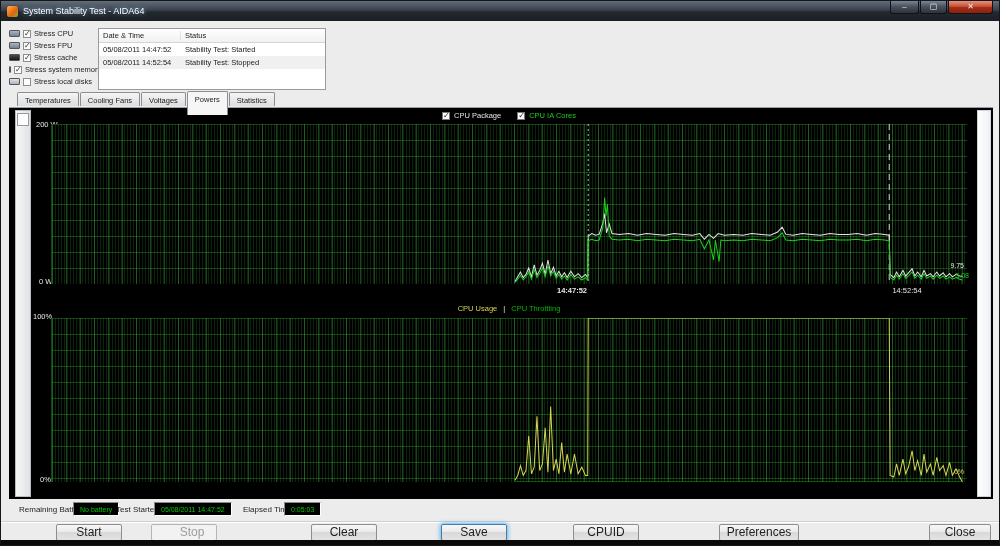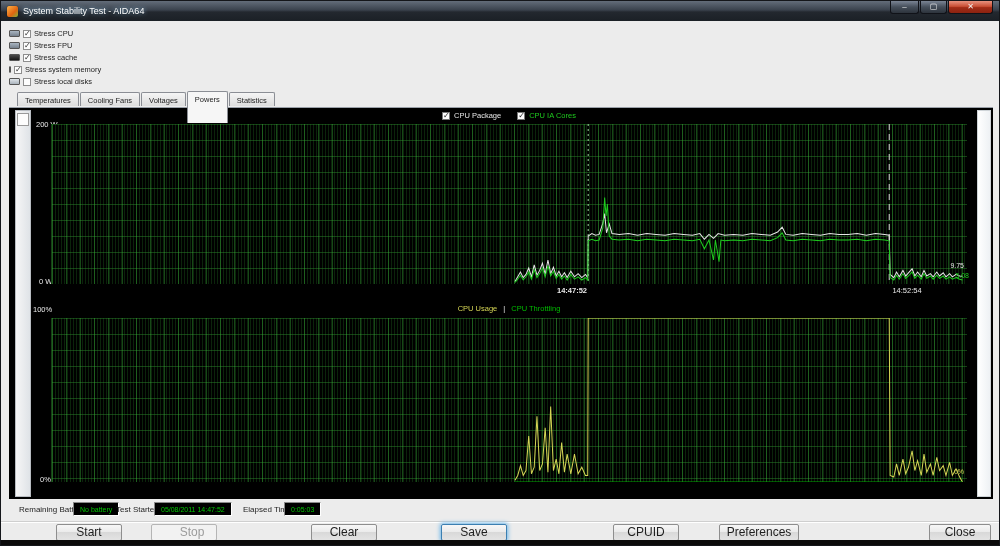--- a/index.html
+++ b/index.html
@@ -45,21 +45,21 @@
   .thead span:last-child { padding-left:4px; }
   .trow { display:flex; height:13px; align-items:center; }
   .trow.r1 { background:#f0f0f0; }
   .trow span:first-child { width:82px; padding-left:4px; }
   .trow span:last-child { padding-left:4px; }
   
   .tabs { position:absolute; left:16px; top:91px; display:flex; height:15px; z-index:3; }
   .tab { font-size:7.5px; color:#222; padding:3px 7px 0 7px; margin-right:1px;
     background:linear-gradient(#f5f5f5,#dddddd); border:1px solid #8b8e95;
     border-bottom:none; border-radius:2px 2px 0 0; height:14px; }
-  .tab.on { background:#f6f6f6; height:32px; margin-top:-1px; 
+  .tab.on { background:#f6f6f6; height:24px; margin-top:-1px; 
     position:relative; z-index:4; }
   
   .chartpanel { position:absolute; left:8px; top:106px; width:984px; height:392px;
     background:#000; border-top:1px solid #9aa0a8; }
   .vscroll-left { position:absolute; left:6px; top:2px; width:16px; height:387px;
     background:linear-gradient(to right,#f6f6f6,#dfe3e7); border:1px solid #b9bdc2; }
   .vscroll-left .thumb { position:absolute; left:1px; top:2px; width:12px; height:13px;
     background:#fdfdfd; border:1px solid #9a9a9a; }
   .vscroll-right { position:absolute; left:968px; top:2px; width:14px; height:387px;
     background:linear-gradient(to right,#ffffff,#eef1f4); border:1px solid #cfd4d8; }
@@ -75,21 +75,21 @@
       repeating-linear-gradient(to right, rgba(60,190,60,.38) 0 1px, transparent 1px 14px),
       repeating-linear-gradient(to right, rgba(40,130,40,.28) 0 1px, transparent 1px 3px),
       repeating-linear-gradient(to bottom, rgba(60,190,60,.34) 0 1px, transparent 1px 16px);
     border-left:1px solid #164016; }
   .plot1 { top:16px; height:160px; }
   .plot2 { top:210px; height:164px; }
   .plot svg { position:absolute; inset:0; width:100%; height:100%; }
   .ylab { position:absolute; font-size:7.5px; color:#e8e8e8; }
   .yl-200 { left:27px; top:12px; }
   .yl-0w  { left:30px; top:169px; }
-  .yl-100 { left:24px; top:197px; }
+  .yl-100 { left:24px; top:204px; }
   .yl-0p  { left:31px; top:367px; }
   .xt { position:absolute; top:162px; transform:translateX(-50%);
         font-size:7.5px; color:#e8e8e8; }
   .xt.t0 { left:520px;font-weight:bold; } .xt.t1 { left:855px; }
   .endlab { position:absolute; font-size:7px; }
   .el-pkg { right:3px; top:138px; }
   .el-ia  { right:-2px; top:148px; }
   .el-usage { right:3px; top:150px; }
   
   .statusrow { position:absolute; left:0; top:501px; width:100%; height:16px;
@@ -105,21 +105,21 @@
   .sep { position:absolute; left:0; top:520px; width:100%; height:2px;
     border-top:1px solid #cfcfcf; border-bottom:1px solid #ffffff; }
   .btnrow { position:absolute; left:0; top:523px; width:100%; height:18px; }
   .btn { position:absolute; height:17px; font-size:12px; color:#1e1e1e;
     background:linear-gradient(#f7f7f7,#ebebeb 45%,#d8d8d8 46%,#e3e3e3);
     border:1px solid #8e8e8e; border-radius:2px; text-align:center; line-height:15px; }
   .btn.disabled { color:#9c9c9c; background:#f2f2f2; border-color:#b5b5b5;padding-left:16px; }
   .btn.primary { border-color:#3c7fb1; box-shadow:0 0 4px 1px #6db6e8; }
   .b-startbtn { left:55px; width:66px; } .b-stop { left:150px; width:66px; }
   .b-clear { left:310px; width:66px; } .b-save { left:440px; width:66px; }
-  .b-cpuid { left:612px; width:66px; } .b-pref { left:718px; width:80px; }
+  .b-cpuid { left:572px; width:66px; } .b-pref { left:718px; width:80px; }
   .b-close { left:928px; width:62px; }
   .bottomstrip { position:absolute; left:0; bottom:0; width:100%; height:5px; background:#0a0a0a; }
 </style>
 </head>
 <body>
 
 <div class="win">
 
   <div class="titlebar">
     <span class="appicon"></span>
@@ -152,20 +152,34 @@
       <span class="cb on"></span>
       <span class="slabel">Stress system memory</span>
     </div>
     <div class="srow">
       <span class="sicon i4"></span>
       <span class="cb"></span>
       <span class="slabel">Stress local disks</span>
     </div>
   </div>
 
+  <div class="logtable">
+    <div class="thead">
+      <span>Date &amp; Time</span>
+      <span>Status</span>
+    </div>
+    <div class="trow r0">
+      <span>05/08/2011 14:47:52</span>
+      <span>Stability Test: Started</span>
+    </div>
+    <div class="trow r1">
+      <span>05/08/2011 14:52:54</span>
+      <span>Stability Test: Stopped</span>
+    </div>
+  </div>
 
   <div class="tabs">
     <div class="tab">Temperatures</div>
     <div class="tab">Cooling Fans</div>
     <div class="tab">Voltages</div>
     <div class="tab on">Powers</div>
     <div class="tab">Statistics</div>
   </div>
 
   <div class="chartpanel">

